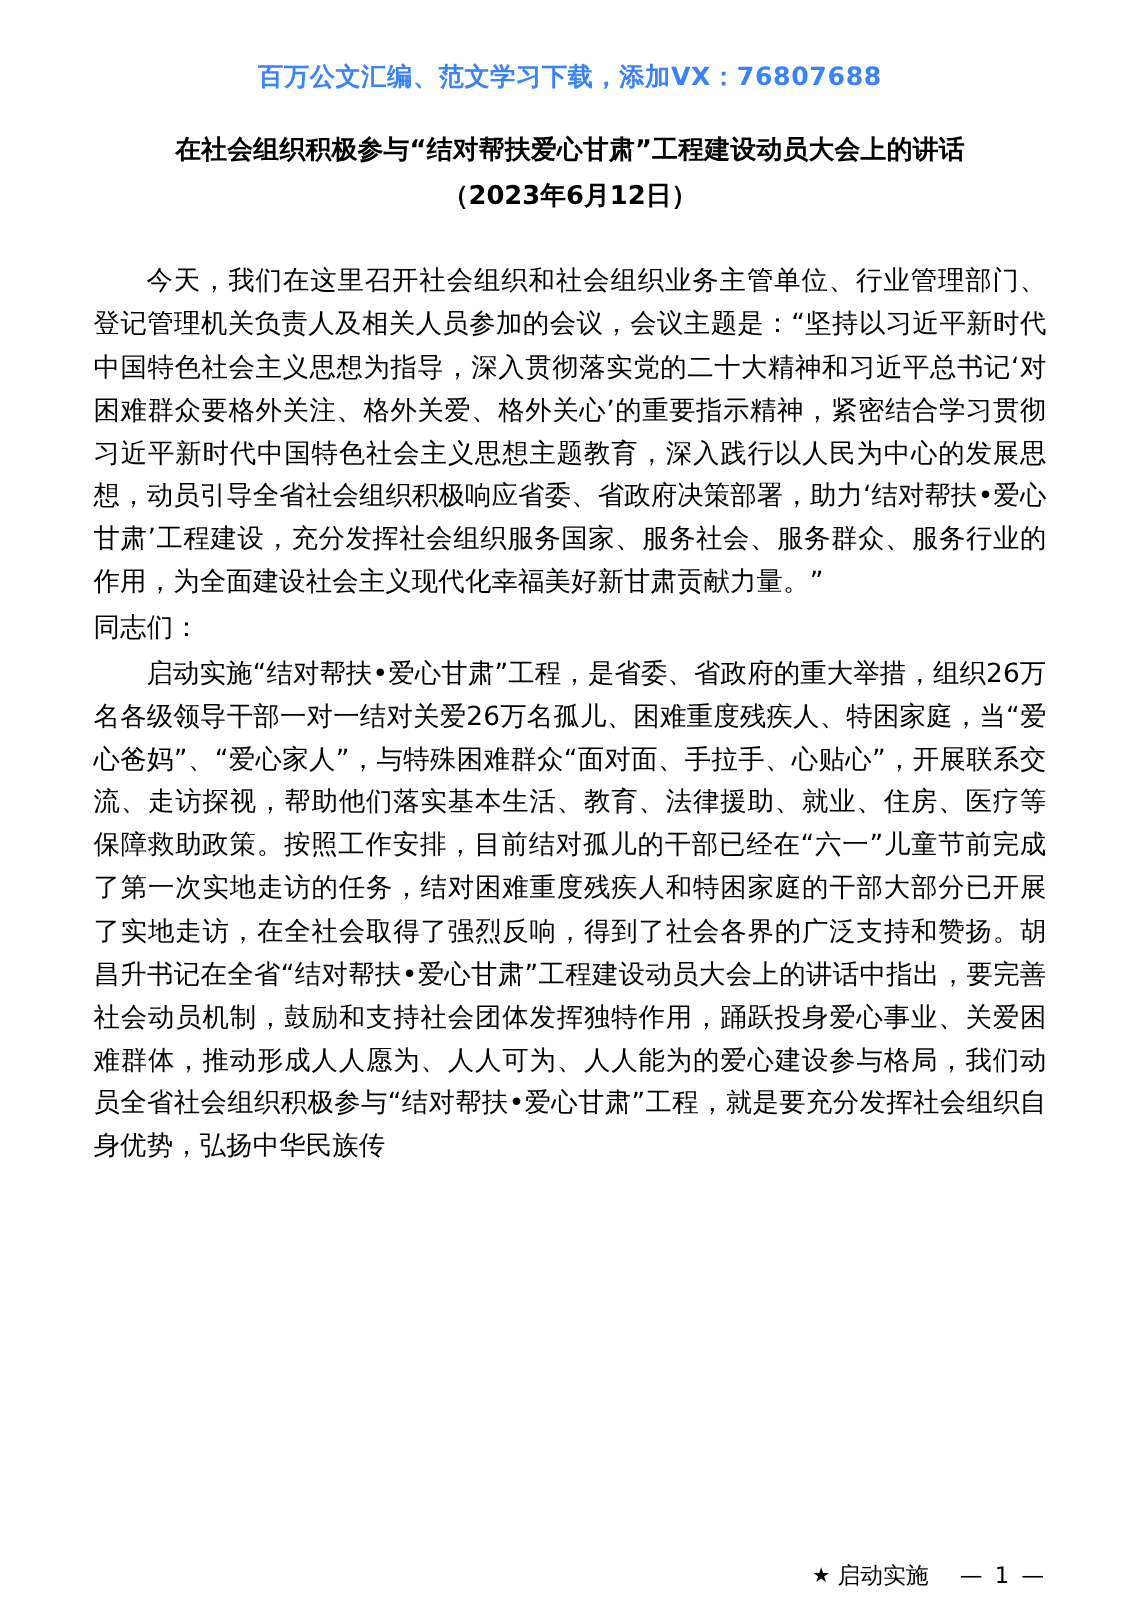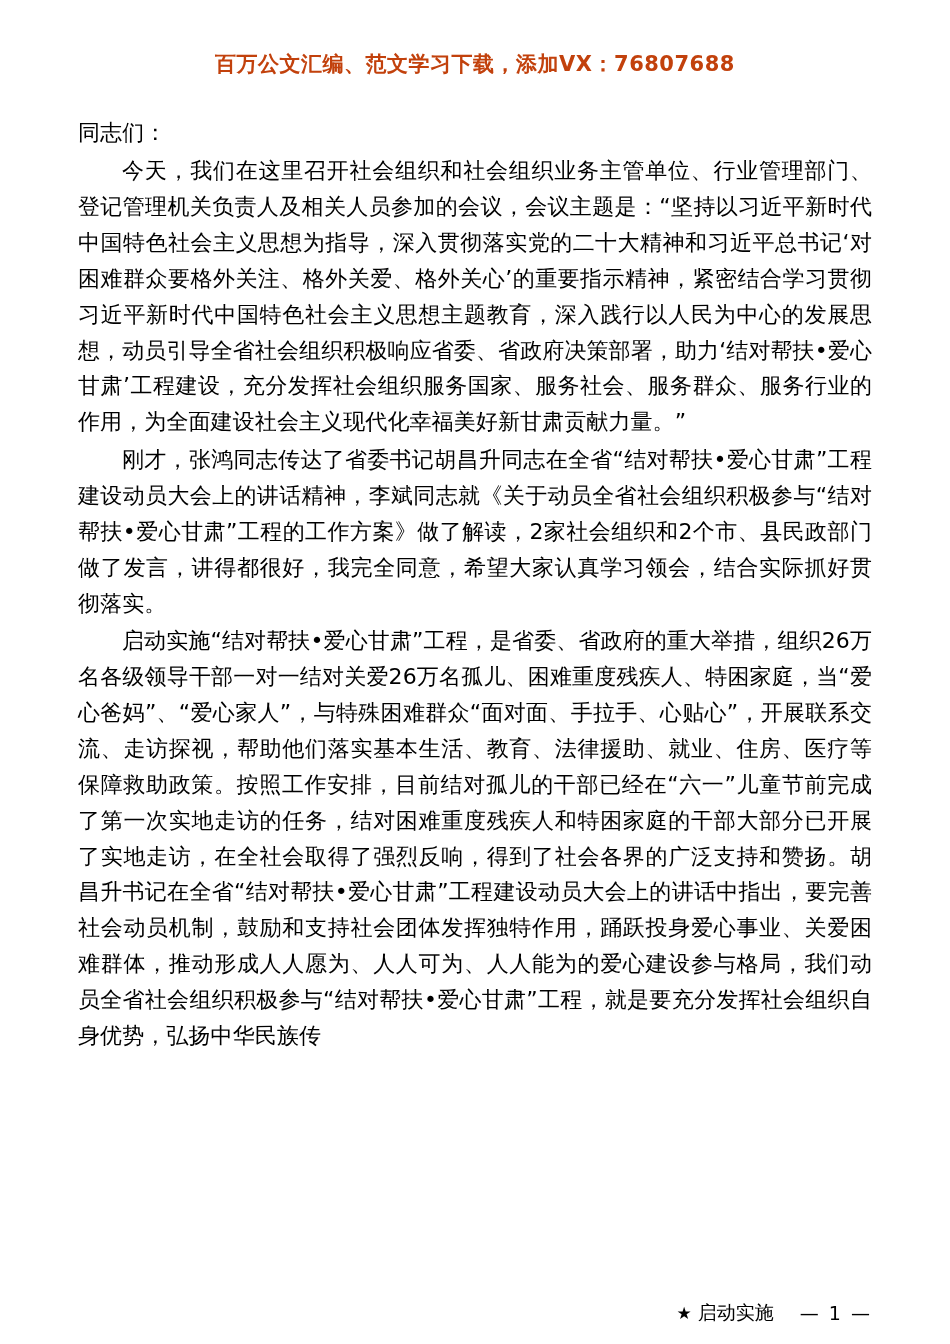--- a/index.html
+++ b/index.html
@@ -16,21 +16,21 @@
   }
   .page {
     width: 950px;
     min-height: 1344px;
     box-sizing: border-box;
     padding: 40px 78px 0 78px;
     position: relative;
   }
   .watermark {
     text-align: center;
-    color: #c2410c;
+    color: #3b82f6;
     font-size: 21px;
     font-weight: bold;
     letter-spacing: 0.5px;
     margin: 10px 0 30px 0;
     line-height: 1.4;
   }
   .doc-title {
     text-align: center;
     font-size: 21.5px;
     font-weight: bold;
@@ -95,25 +95,26 @@
     letter-spacing: 2px;
   }
 </style>
 </head>
 <body>
 
 <div class="page">
 
   <div class="watermark">百万公文汇编、范文学习下载，添加VX：76807688</div>
 
+  <h1 class="doc-title">在社会组织积极参与“结对帮扶爱心甘肃”工程建设动员大会上的讲话</h1>
+  <div class="doc-date">（2023年6月12日）</div>
 
   <div class="body-wrap">
+    <p class="para indent">今天，我们在这里召开社会组织和社会组织业务主管单位、行业管理部门、登记管理机关负责人及相关人员参加的会议，会议主题是：“坚持以习近平新时代中国特色社会主义思想为指导，深入贯彻落实党的二十大精神和习近平总书记‘对困难群众要格外关注、格外关爱、格外关心’的重要指示精神，紧密结合学习贯彻习近平新时代中国特色社会主义思想主题教育，深入践行以人民为中心的发展思想，动员引导全省社会组织积极响应省委、省政府决策部署，助力‘结对帮扶•爱心甘肃’工程建设，充分发挥社会组织服务国家、服务社会、服务群众、服务行业的作用，为全面建设社会主义现代化幸福美好新甘肃贡献力量。”</p>
     <p class="para salutation">同志们：</p>
-    <p class="para indent">今天，我们在这里召开社会组织和社会组织业务主管单位、行业管理部门、登记管理机关负责人及相关人员参加的会议，会议主题是：“坚持以习近平新时代中国特色社会主义思想为指导，深入贯彻落实党的二十大精神和习近平总书记‘对困难群众要格外关注、格外关爱、格外关心’的重要指示精神，紧密结合学习贯彻习近平新时代中国特色社会主义思想主题教育，深入践行以人民为中心的发展思想，动员引导全省社会组织积极响应省委、省政府决策部署，助力‘结对帮扶•爱心甘肃’工程建设，充分发挥社会组织服务国家、服务社会、服务群众、服务行业的作用，为全面建设社会主义现代化幸福美好新甘肃贡献力量。”</p>
-    <p class="para indent">刚才，张鸿同志传达了省委书记胡昌升同志在全省“结对帮扶•爱心甘肃”工程建设动员大会上的讲话精神，李斌同志就《关于动员全省社会组织积极参与“结对帮扶•爱心甘肃”工程的工作方案》做了解读，2家社会组织和2个市、县民政部门做了发言，讲得都很好，我完全同意，希望大家认真学习领会，结合实际抓好贯彻落实。</p>
     <p class="para indent">启动实施“结对帮扶•爱心甘肃”工程，是省委、省政府的重大举措，组织26万名各级领导干部一对一结对关爱26万名孤儿、困难重度残疾人、特困家庭，当“爱心爸妈”、“爱心家人”，与特殊困难群众“面对面、手拉手、心贴心”，开展联系交流、走访探视，帮助他们落实基本生活、教育、法律援助、就业、住房、医疗等保障救助政策。按照工作安排，目前结对孤儿的干部已经在“六一”儿童节前完成了第一次实地走访的任务，结对困难重度残疾人和特困家庭的干部大部分已开展了实地走访，在全社会取得了强烈反响，得到了社会各界的广泛支持和赞扬。胡昌升书记在全省“结对帮扶•爱心甘肃”工程建设动员大会上的讲话中指出，要完善社会动员机制，鼓励和支持社会团体发挥独特作用，踊跃投身爱心事业、关爱困难群体，推动形成人人愿为、人人可为、人人能为的爱心建设参与格局，我们动员全省社会组织积极参与“结对帮扶•爱心甘肃”工程，就是要充分发挥社会组织自身优势，弘扬中华民族传</p>
   </div>
 
   <div class="footer">
     <span class="brand">
       <span class="star">★</span>
       <span>启动实施</span>
     </span>
     <span class="pageno">— 1 —</span>
   </div>

